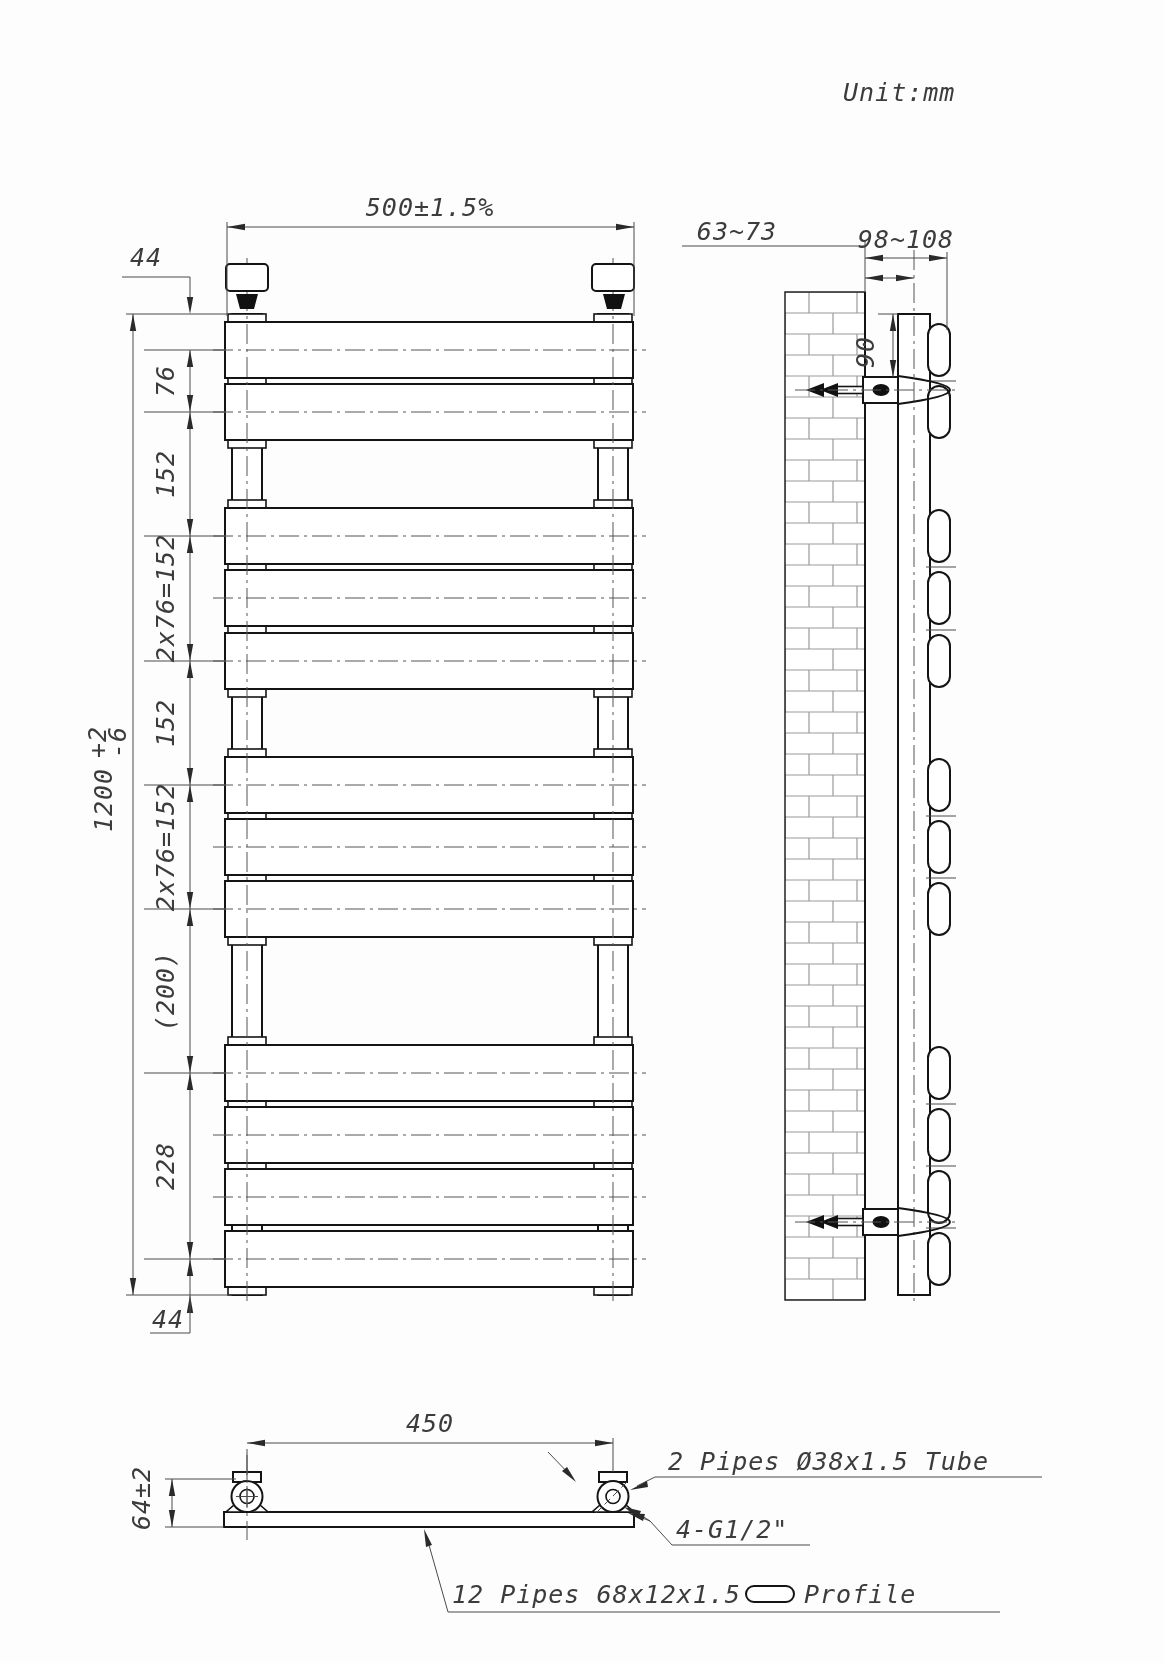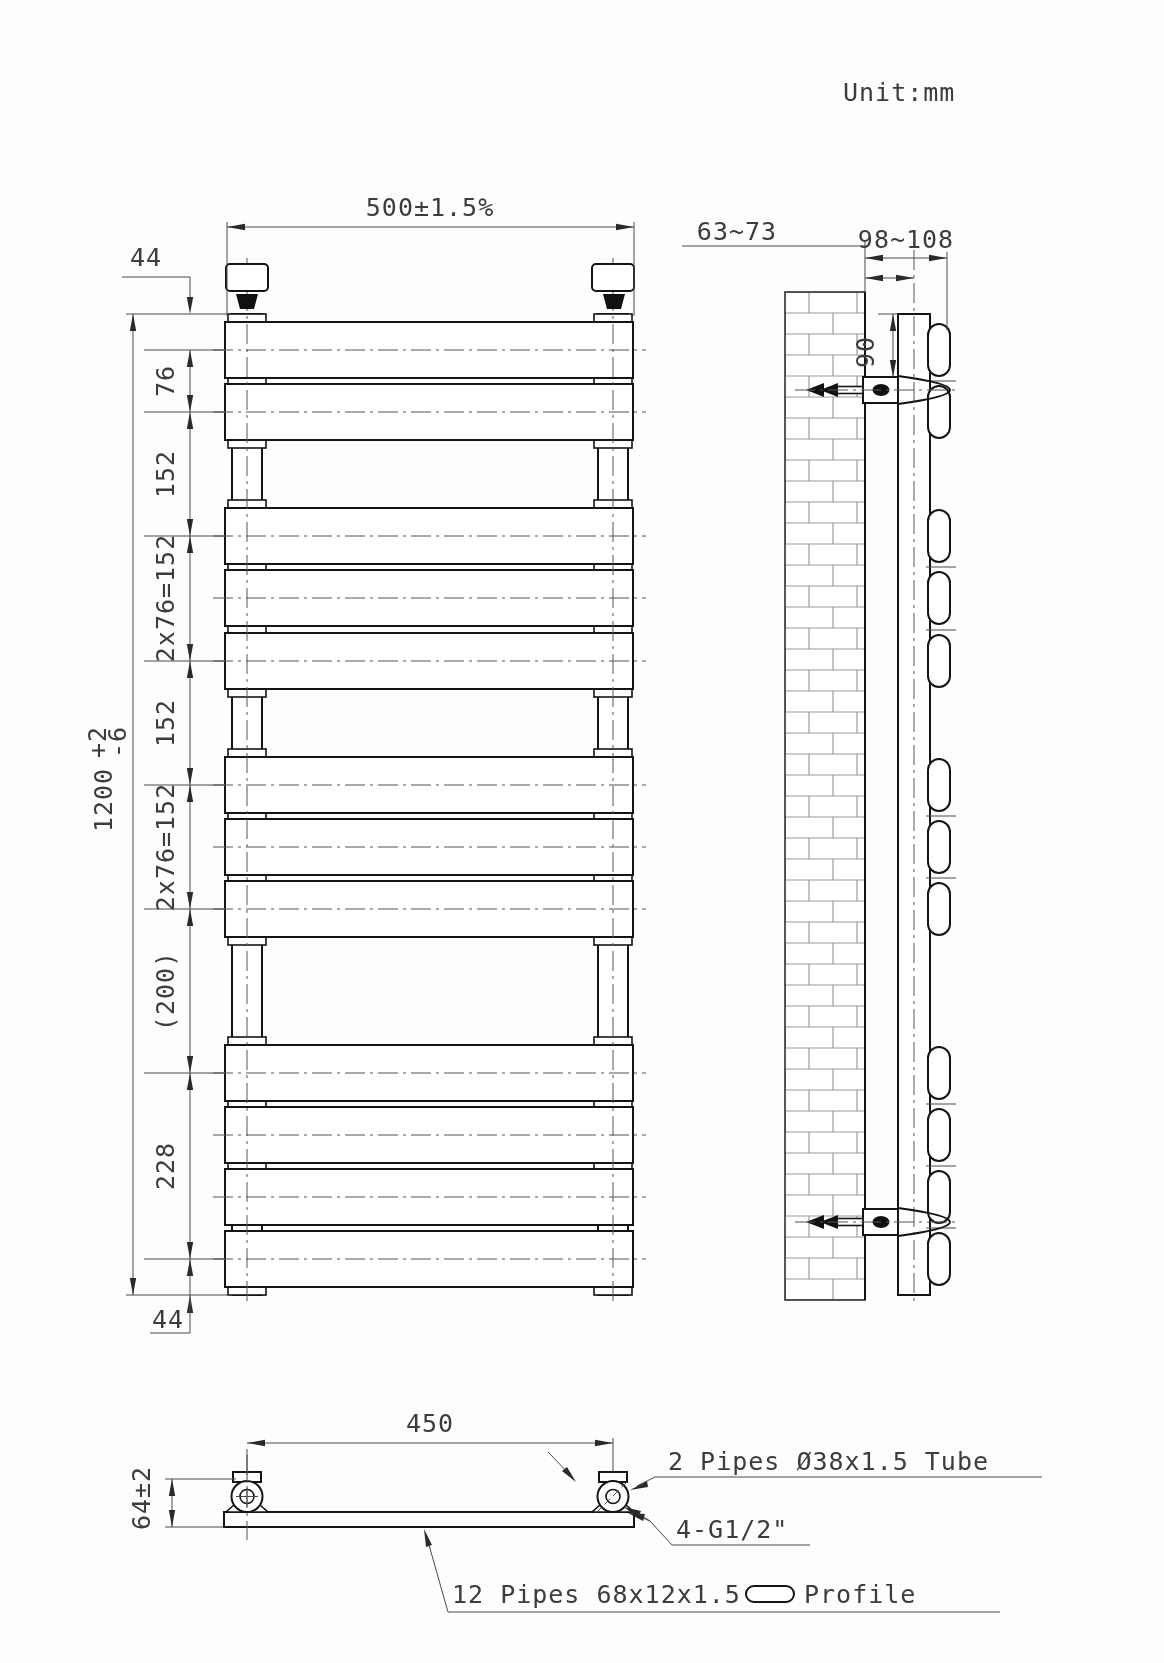--- a/index.html
+++ b/index.html
@@ -1,16 +1,16 @@
 <!DOCTYPE html>
 <html><head>
 <meta charset="utf-8">
 <style>
   html,body{margin:0;padding:0;background:#fff;}
-  #stage{position:relative;width:1164px;height:1663px;background:#fdfdfd;overflow:hidden;}
+  #stage{position:relative;width:1164px;height:1663px;background:#fdfdfd;overflow:hidden;font-style:italic;}
   svg{display:block;}
   text{font-family:"DejaVu Sans Mono","Liberation Mono",monospace;font-size:25px;fill:#3c3c3c;letter-spacing:1px;}
   .ol{fill:#fff;stroke:#141414;stroke-width:2;}
   .olt{fill:#fff;stroke:#141414;stroke-width:1.6;}
   .thin{stroke:#4a4a4a;stroke-width:1;fill:none;}
   .cl{stroke:#555;stroke-width:1;stroke-dasharray:20 5 3 5;fill:none;}
   .blk{fill:#111;stroke:none;}
   .arr{fill:#2a2a2a;stroke:none;}
   .ul{stroke:#4a4a4a;stroke-width:1.2;fill:none;}
 </style>

